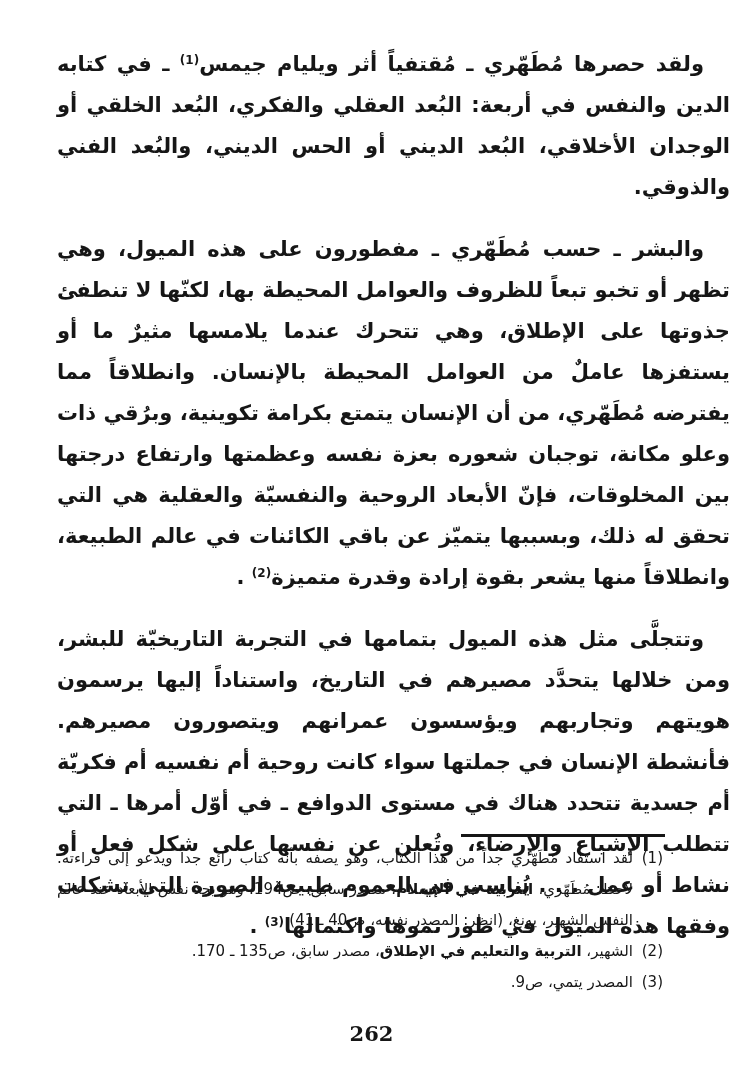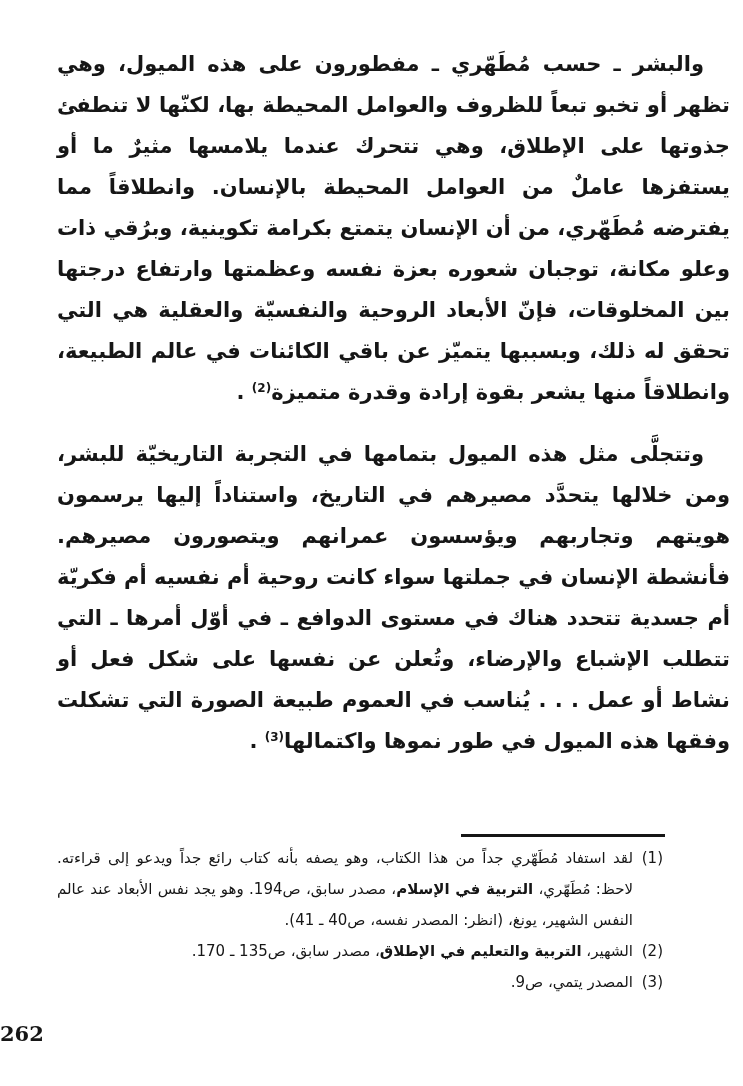--- a/index.html
+++ b/index.html
@@ -59,33 +59,34 @@
   }
   .footnote { position: relative; padding-right: 28px; }
   .fn-marker { position: absolute; right: -2px; top: 0; }
   .fn-title { font-weight: bold; }
 
   .page-number {
     position: absolute;
     top: 1021px;
     left: 0;
     width: 100%;
-    text-align: left;
+    text-align: center;
     font-family: "DejaVu Serif", "Liberation Serif", serif;
     font-weight: bold;
     font-size: 21px;
     color: #161616;
   }
 </style>
 </head>
 <body>
 
 <div class="page">
 
   <main class="body-text">
+      <p class="para"><span>ولقد حصرها مُطَهّري ـ مُقتفياً أثر ويليام جيمس</span><sup class="fn-ref">(1)</sup><span> ـ في كتابه الدين والنفس في أربعة: البُعد العقلي والفكري، البُعد الخلقي أو الوجدان الأخلاقي، البُعد الديني أو الحس الديني، والبُعد الفني والذوقي.</span></p>
       <p class="para"><span>والبشر ـ حسب مُطَهّري ـ مفطورون على هذه الميول، وهي تظهر أو تخبو تبعاً للظروف والعوامل المحيطة بها، لكنّها لا تنطفئ جذوتها على الإطلاق، وهي تتحرك عندما يلامسها مثيرٌ ما أو يستفزها عاملٌ من العوامل المحيطة بالإنسان. وانطلاقاً مما يفترضه مُطَهّري، من أن الإنسان يتمتع بكرامة تكوينية، وبرُقي ذات وعلو مكانة، توجبان شعوره بعزة نفسه وعظمتها وارتفاع درجتها بين المخلوقات، فإنّ الأبعاد الروحية والنفسيّة والعقلية هي التي تحقق له ذلك، وبسببها يتميّز عن باقي الكائنات في عالم الطبيعة، وانطلاقاً منها يشعر بقوة إرادة وقدرة متميزة</span><sup class="fn-ref">(2)</sup><span> .</span></p>
       <p class="para"><span>وتتجلَّى مثل هذه الميول بتمامها في التجربة التاريخيّة للبشر، ومن خلالها يتحدَّد مصيرهم في التاريخ، واستناداً إليها يرسمون هويتهم وتجاربهم ويؤسسون عمرانهم ويتصورون مصيرهم. فأنشطة الإنسان في جملتها سواء كانت روحية أم نفسيه أم فكريّة أم جسدية تتحدد هناك في مستوى الدوافع ـ في أوّل أمرها ـ التي تتطلب الإشباع والإرضاء، وتُعلن عن نفسها على شكل فعل أو نشاط أو عمل . . . يُناسب في العموم طبيعة الصورة التي تشكلت وفقها هذه الميول في طور نموها واكتمالها</span><sup class="fn-ref">(3)</sup><span> .</span></p>
     </main>
 
   <div class="fn-rule"></div>
 
   <section class="footnotes">
       <div class="footnote"><span class="fn-marker">(1)</span><span>لقد استفاد مُطَهّري جداً من هذا الكتاب، وهو يصفه بأنه كتاب رائع جداً ويدعو إلى قراءته. لاحظ: مُطَهّري، </span><span class="fn-title">التربية في الإسلام</span><span>، مصدر سابق، ص194. وهو يجد نفس الأبعاد عند عالم النفس الشهير، يونغ، (انظر: المصدر نفسه، ص40 ـ 41).</span></div>
       <div class="footnote"><span class="fn-marker">(2)</span><span>الشهير، </span><span class="fn-title">التربية والتعليم في الإطلاق</span><span>، مصدر سابق، ص135 ـ 170.</span></div>
       <div class="footnote"><span class="fn-marker">(3)</span><span>المصدر يتمي، ص9.</span></div>

